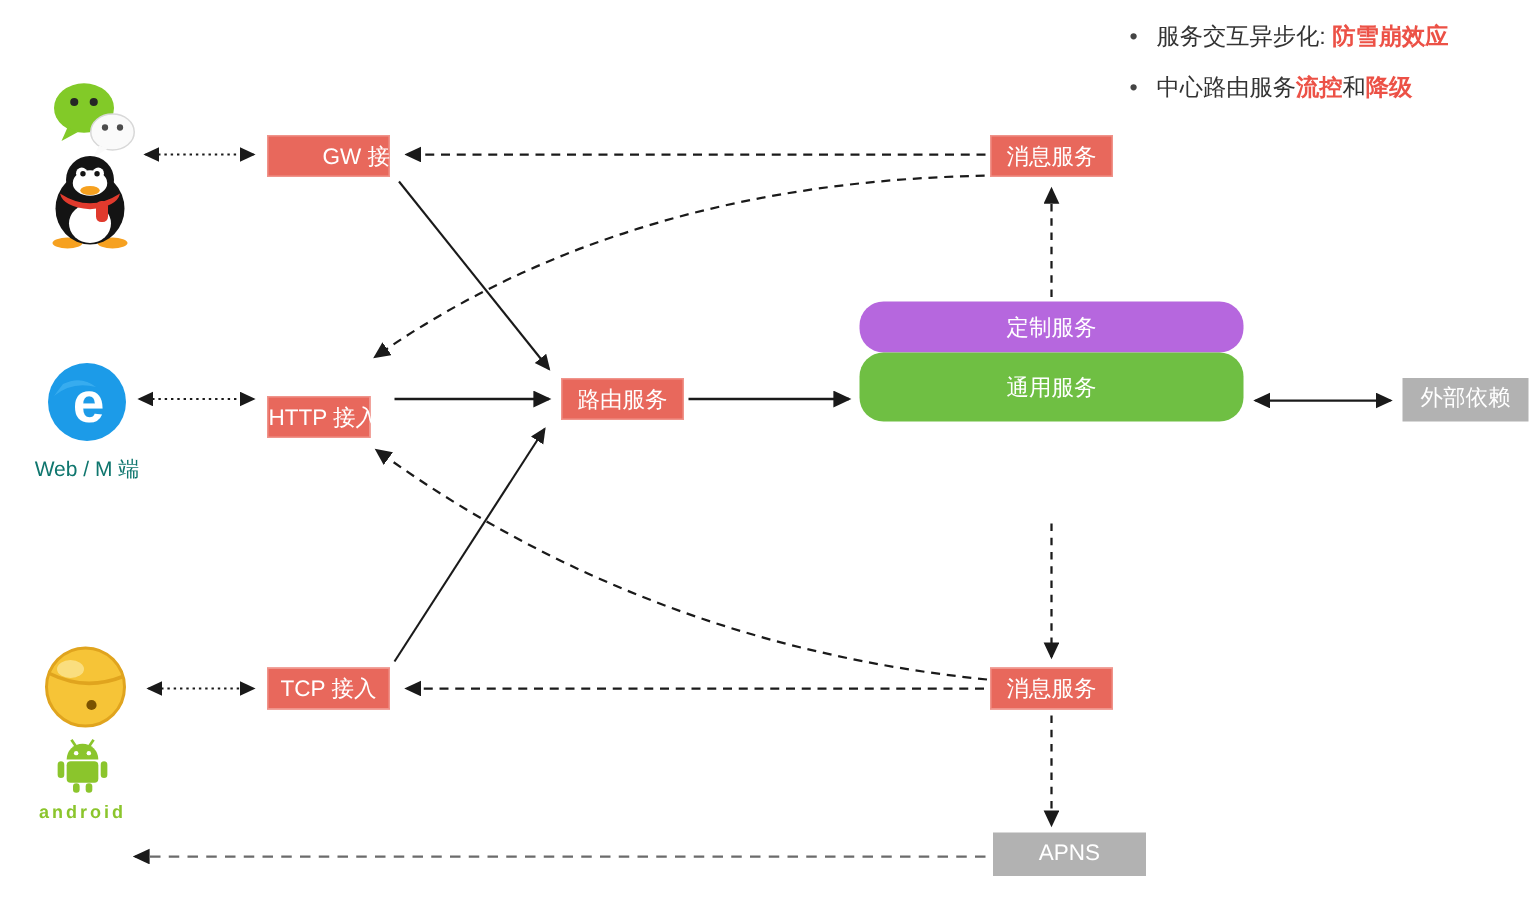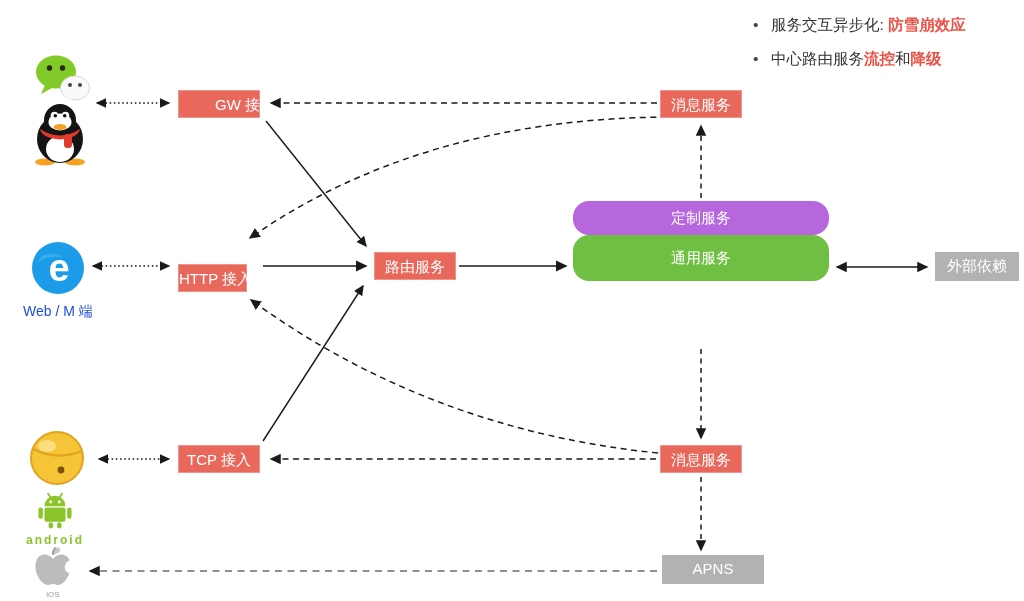--- a/index.html
+++ b/index.html
@@ -18,21 +18,21 @@
   .stack .row{width:100%;display:flex;align-items:center;justify-content:center;
               color:#fff;font-size:15px;border-radius:16px;}
   .row-custom{height:34px;background:var(--purple);}
   .row-common{height:46px;background:var(--green);}
   .row-support{height:49px;background:var(--blue);}
   .notes{position:absolute;left:753px;top:13px;z-index:2;font-size:15.5px;color:var(--text);}
   .note-line{margin-bottom:11px;line-height:23px;}
   .note-line .bullet{display:inline-block;width:18px;color:#444;}
   .accent{color:var(--accent_text);font-weight:bold;}
   .client{position:absolute;z-index:2;text-align:center;}
-  .client-label{font-size:14px;color:#1d4ed8;margin-top:3px;white-space:nowrap;}
+  .client-label{font-size:14px;color:#0f766e;margin-top:3px;white-space:nowrap;}
   .android-text{font-size:12px;font-weight:bold;color:#8bc52c;letter-spacing:2px;margin-top:0px;}
   .ios-text{font-size:8px;color:#9a9a9a;margin-top:-2px;}
 </style>
 </head>
 <body>
 
 <div class="canvas">
 
   <svg class="arrows" width="1024" height="601">
     <defs>
@@ -133,31 +133,20 @@
         <rect x="17" y="15.7" width="20" height="13.5" rx="2.5" fill="#8bc52c"></rect>
         <rect x="11.3" y="15.7" width="4.2" height="10.5" rx="2.1" fill="#8bc52c"></rect>
         <rect x="38.5" y="15.7" width="4.2" height="10.5" rx="2.1" fill="#8bc52c"></rect>
         <rect x="21" y="29.5" width="4.2" height="6" rx="2" fill="#8bc52c"></rect>
         <rect x="29" y="29.5" width="4.2" height="6" rx="2" fill="#8bc52c"></rect>
       </svg>
     </span>
     <div class="android-text">android</div>
   </div>
 
-  <div class="client" style="left:28px;top:546px;width:50px;">
-    <span>
-      <svg width="46" height="42" viewBox="0 0 42 42">
-        <ellipse cx="24" cy="5" rx="4.6" ry="2.6" fill="#c6c6c6" transform="rotate(-30 24 5)"></ellipse>
-        <path d="M21,9 Q21,4 23.5,1.5" stroke="#9a9a9a" stroke-width="1.6" fill="none"></path>
-        <path d="M21,13 C17,7 8,7 5,13 C1,21 5,31 10,36 C13,39.2 16,39.4 18,38.4 C19.6,37.7 22.4,37.7 24,38.4 C26,39.4 29,39.2 32,36 C37,31 41,21 37,13 C34,7 25,7 21,13 Z" fill="#bcbcbc"></path>
-        <circle cx="39.5" cy="21" r="6.8" fill="#ffffff"></circle>
-      </svg>
-    </span>
-    <div class="ios-text">iOS</div>
-  </div>
 
   <div class="node red" style="left:178px;top:90px;width:82px;padding-left:36px;">GW 接入</div>
   <div class="node red" style="left:178px;top:240px;width:69px;margin-top:24px;">HTTP 接入</div>
   <div class="node red" style="left:178px;top:445px;width:82px;">TCP 接入</div>
   <div class="node red" style="left:374px;top:252px;width:82px;">路由服务</div>
   <div class="node red" style="left:660px;top:90px;width:82px;">消息服务</div>
   <div class="node red" style="left:660px;top:445px;width:82px;">消息服务</div>
 
   <div class="stack">
     <div class="row row-custom">定制服务</div>

